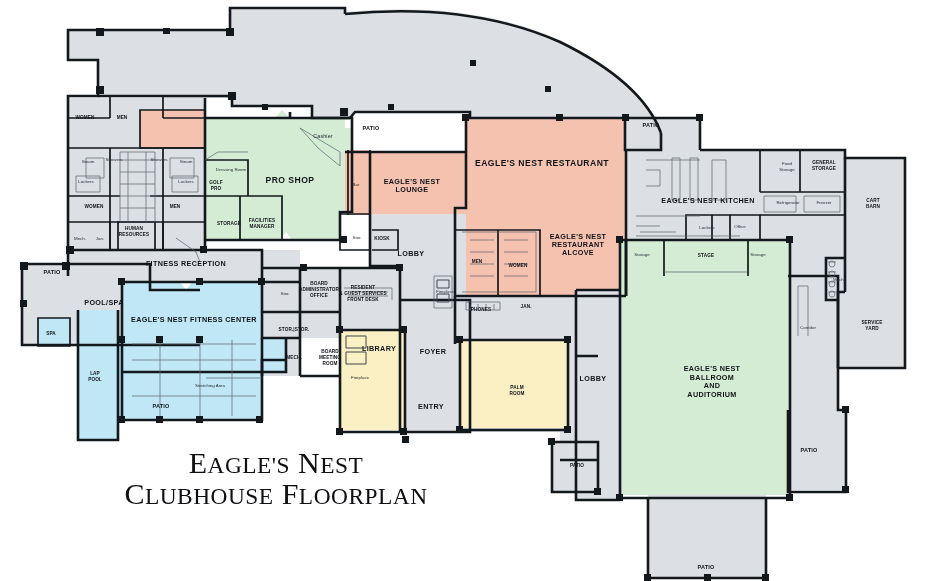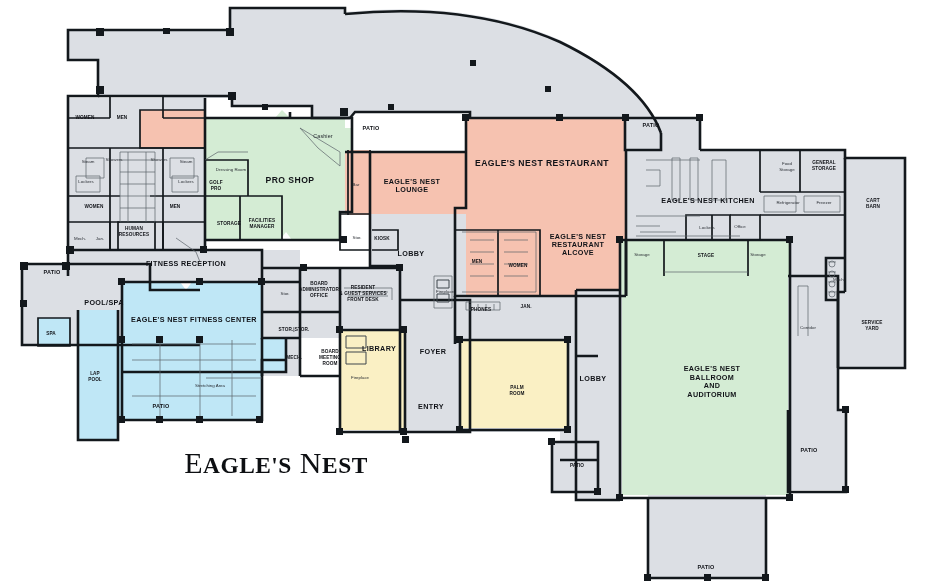--- a/index.html
+++ b/index.html
@@ -20,21 +20,21 @@
   .lbl-thin{font-size:5.4px;font-weight:400;fill:#24282e;letter-spacing:.1px;}
   .lbl-thinxs{font-size:4.4px;font-weight:400;fill:#2a2e34;}
 
   
   #title-block{position:absolute;left:96px;top:448px;width:360px;
                text-align:center;pointer-events:none;}
   #title-block .tl{font-family:"Liberation Serif","DejaVu Serif",serif;
                    color:#0d0f12;font-weight:400;line-height:1.02;}
   #title-line-1{font-size:30px;letter-spacing:.5px;}
   #title-line-2{font-size:30px;letter-spacing:.5px;}
-  .sc{font-size:0.78em;font-weight:bold;}
+  .sc{font-size:0.78em;}
 </style>
 </head>
 <body>
 
 <div id="stage">
 
 <svg id="plan" viewBox="0 0 950 581">
   <defs>
     <style>
       .w  { stroke:#13181c; stroke-width:2.6; fill:none; stroke-linejoin:miter; }
@@ -311,15 +311,16 @@
         <text class="lbl lbl-med" x="431" y="407"><tspan x="431">ENTRY</tspan></text>
         <text class="lbl lbl-tiny" x="517" y="388.2"><tspan x="517">PALM</tspan><tspan x="517" dy="5.6">ROOM</tspan></text>
         <text class="lbl lbl-med" x="593" y="379"><tspan x="593">LOBBY</tspan></text>
         <text class="lbl lbl-med" x="712" y="369.4"><tspan x="712">EAGLE'S NEST</tspan><tspan x="712" dy="8.4">BALLROOM</tspan><tspan x="712" dy="8.4">AND</tspan><tspan x="712" dy="8.4">AUDITORIUM</tspan></text>
         <text class="lbl lbl-thinxs" x="808" y="328"><tspan x="808">Corridor</tspan></text>
       </g>
 </svg>
 
 <div id="title-block">
   <div class="tl" id="title-line-1"><span>E</span><span class="sc">AGLE'S</span> <span>N</span><span class="sc">EST</span></div>
+  <div class="tl" id="title-line-2"><span>C</span><span class="sc">LUBHOUSE</span> <span>F</span><span class="sc">LOORPLAN</span></div>
 </div>
 
 </div>
 
 </body></html>

